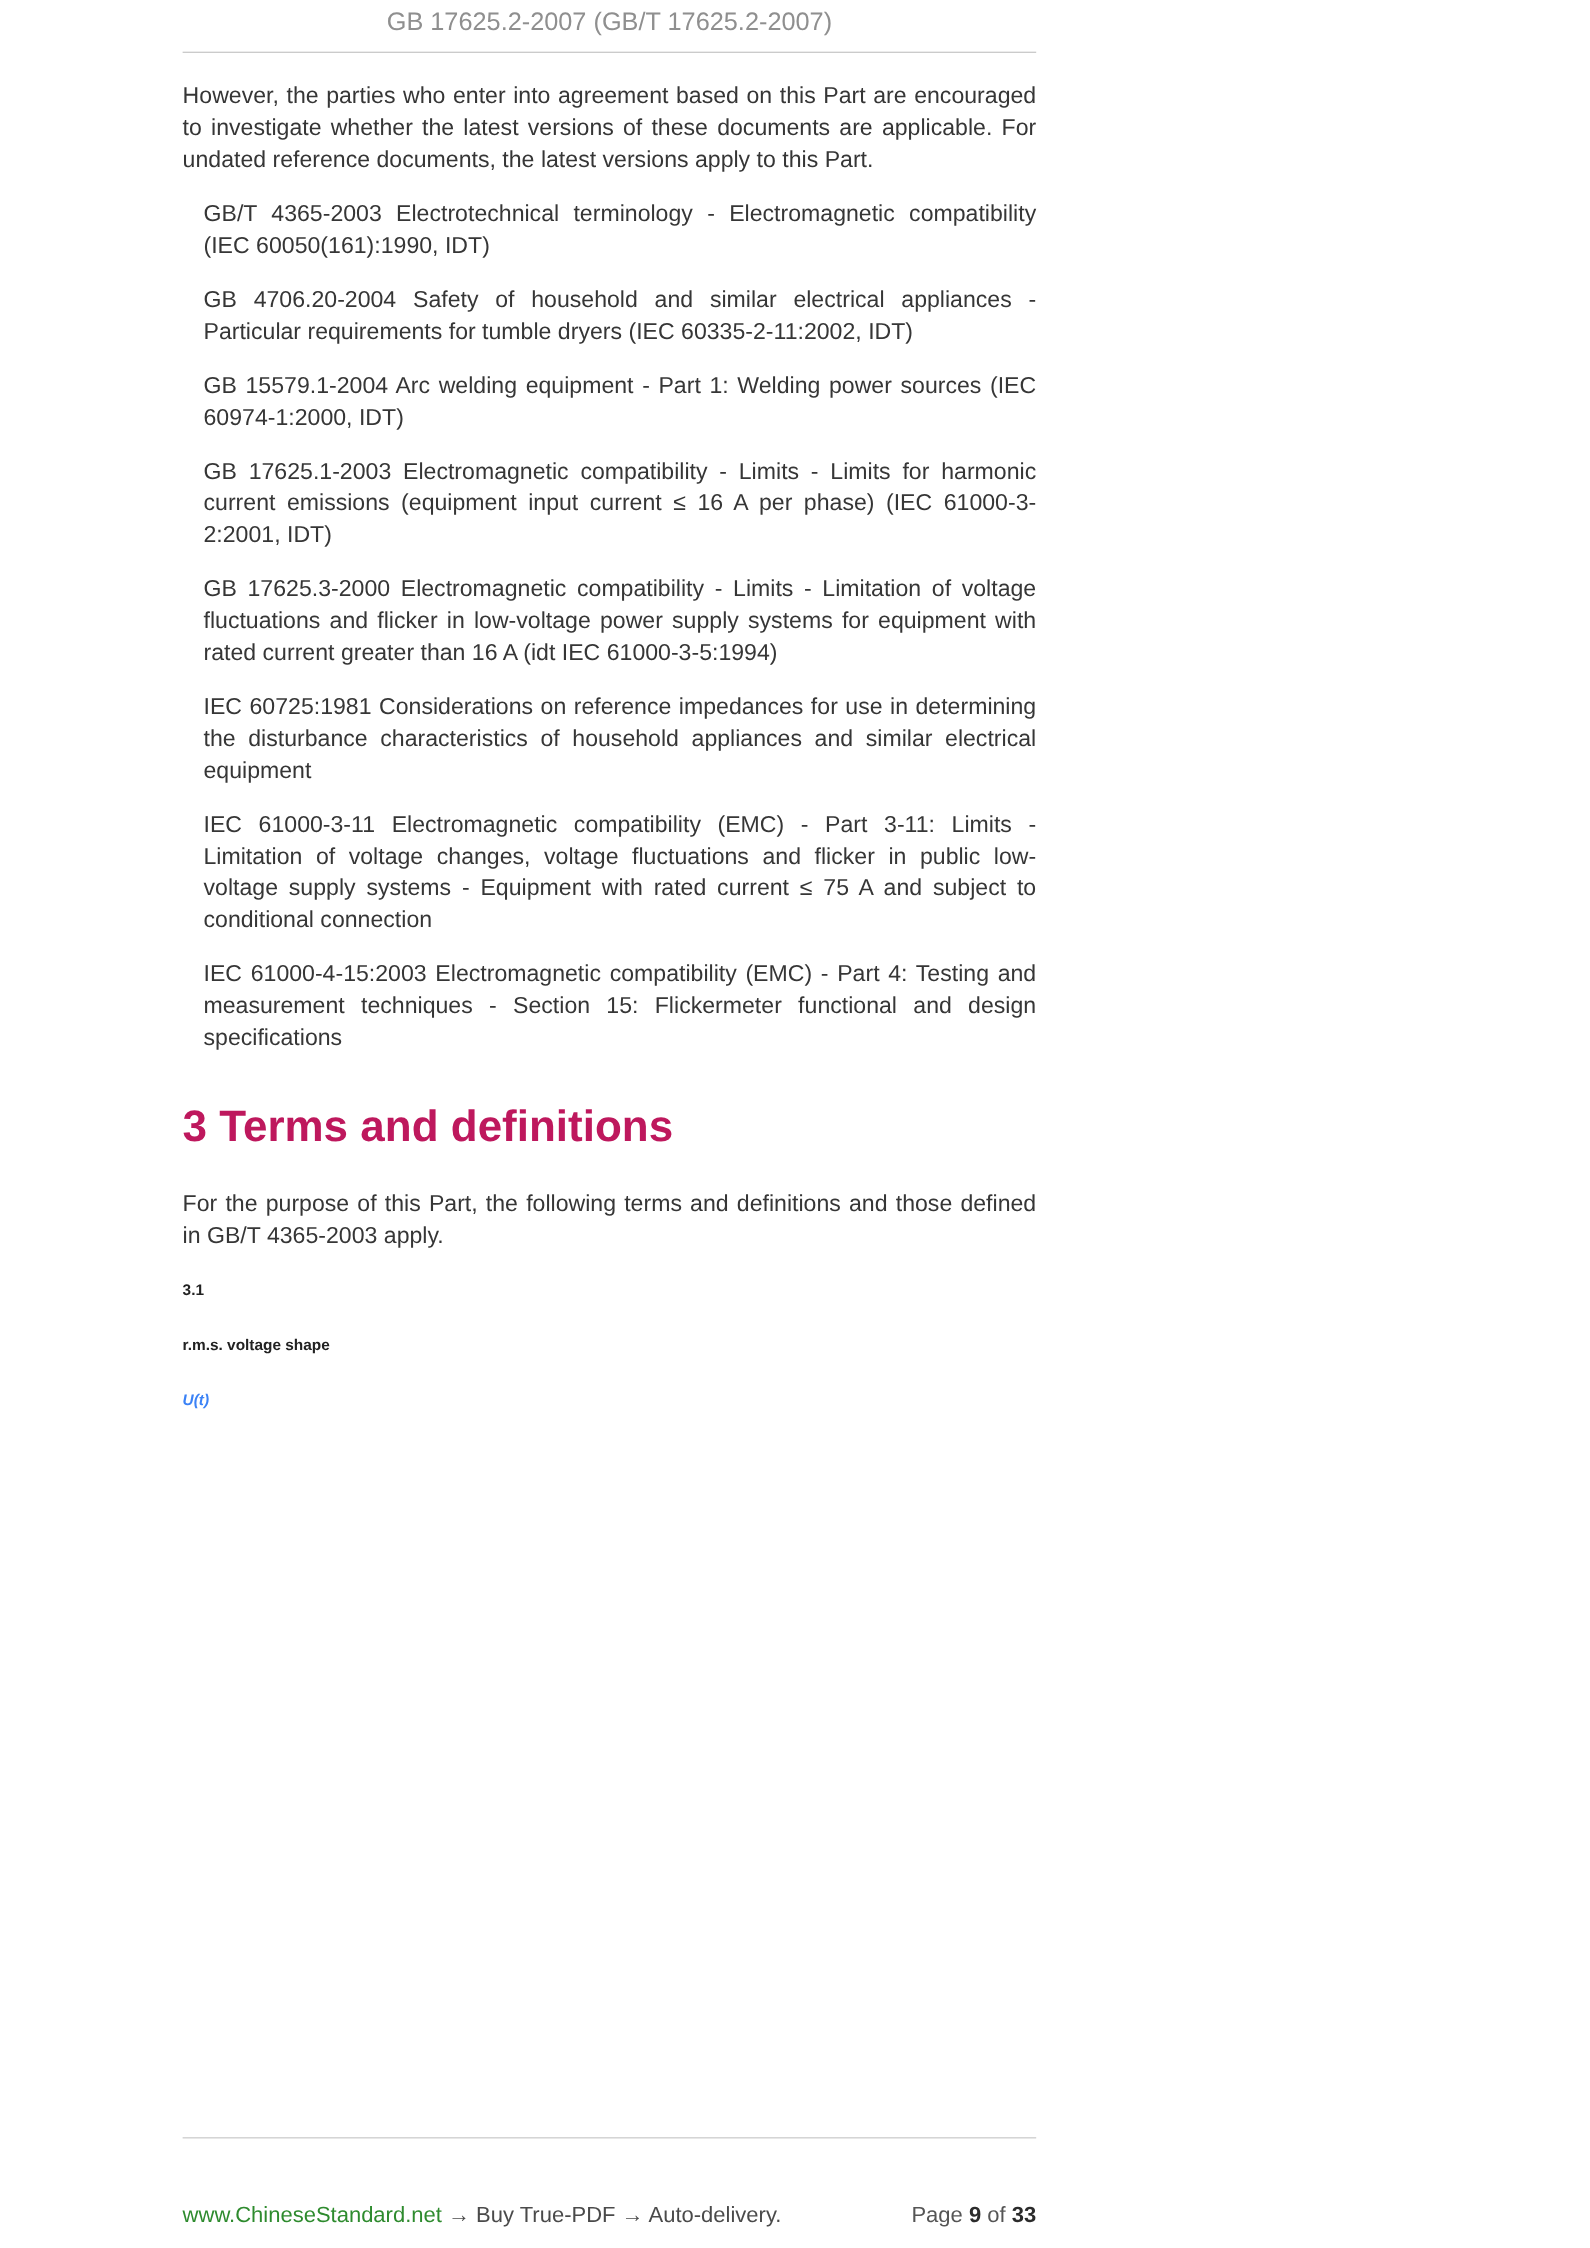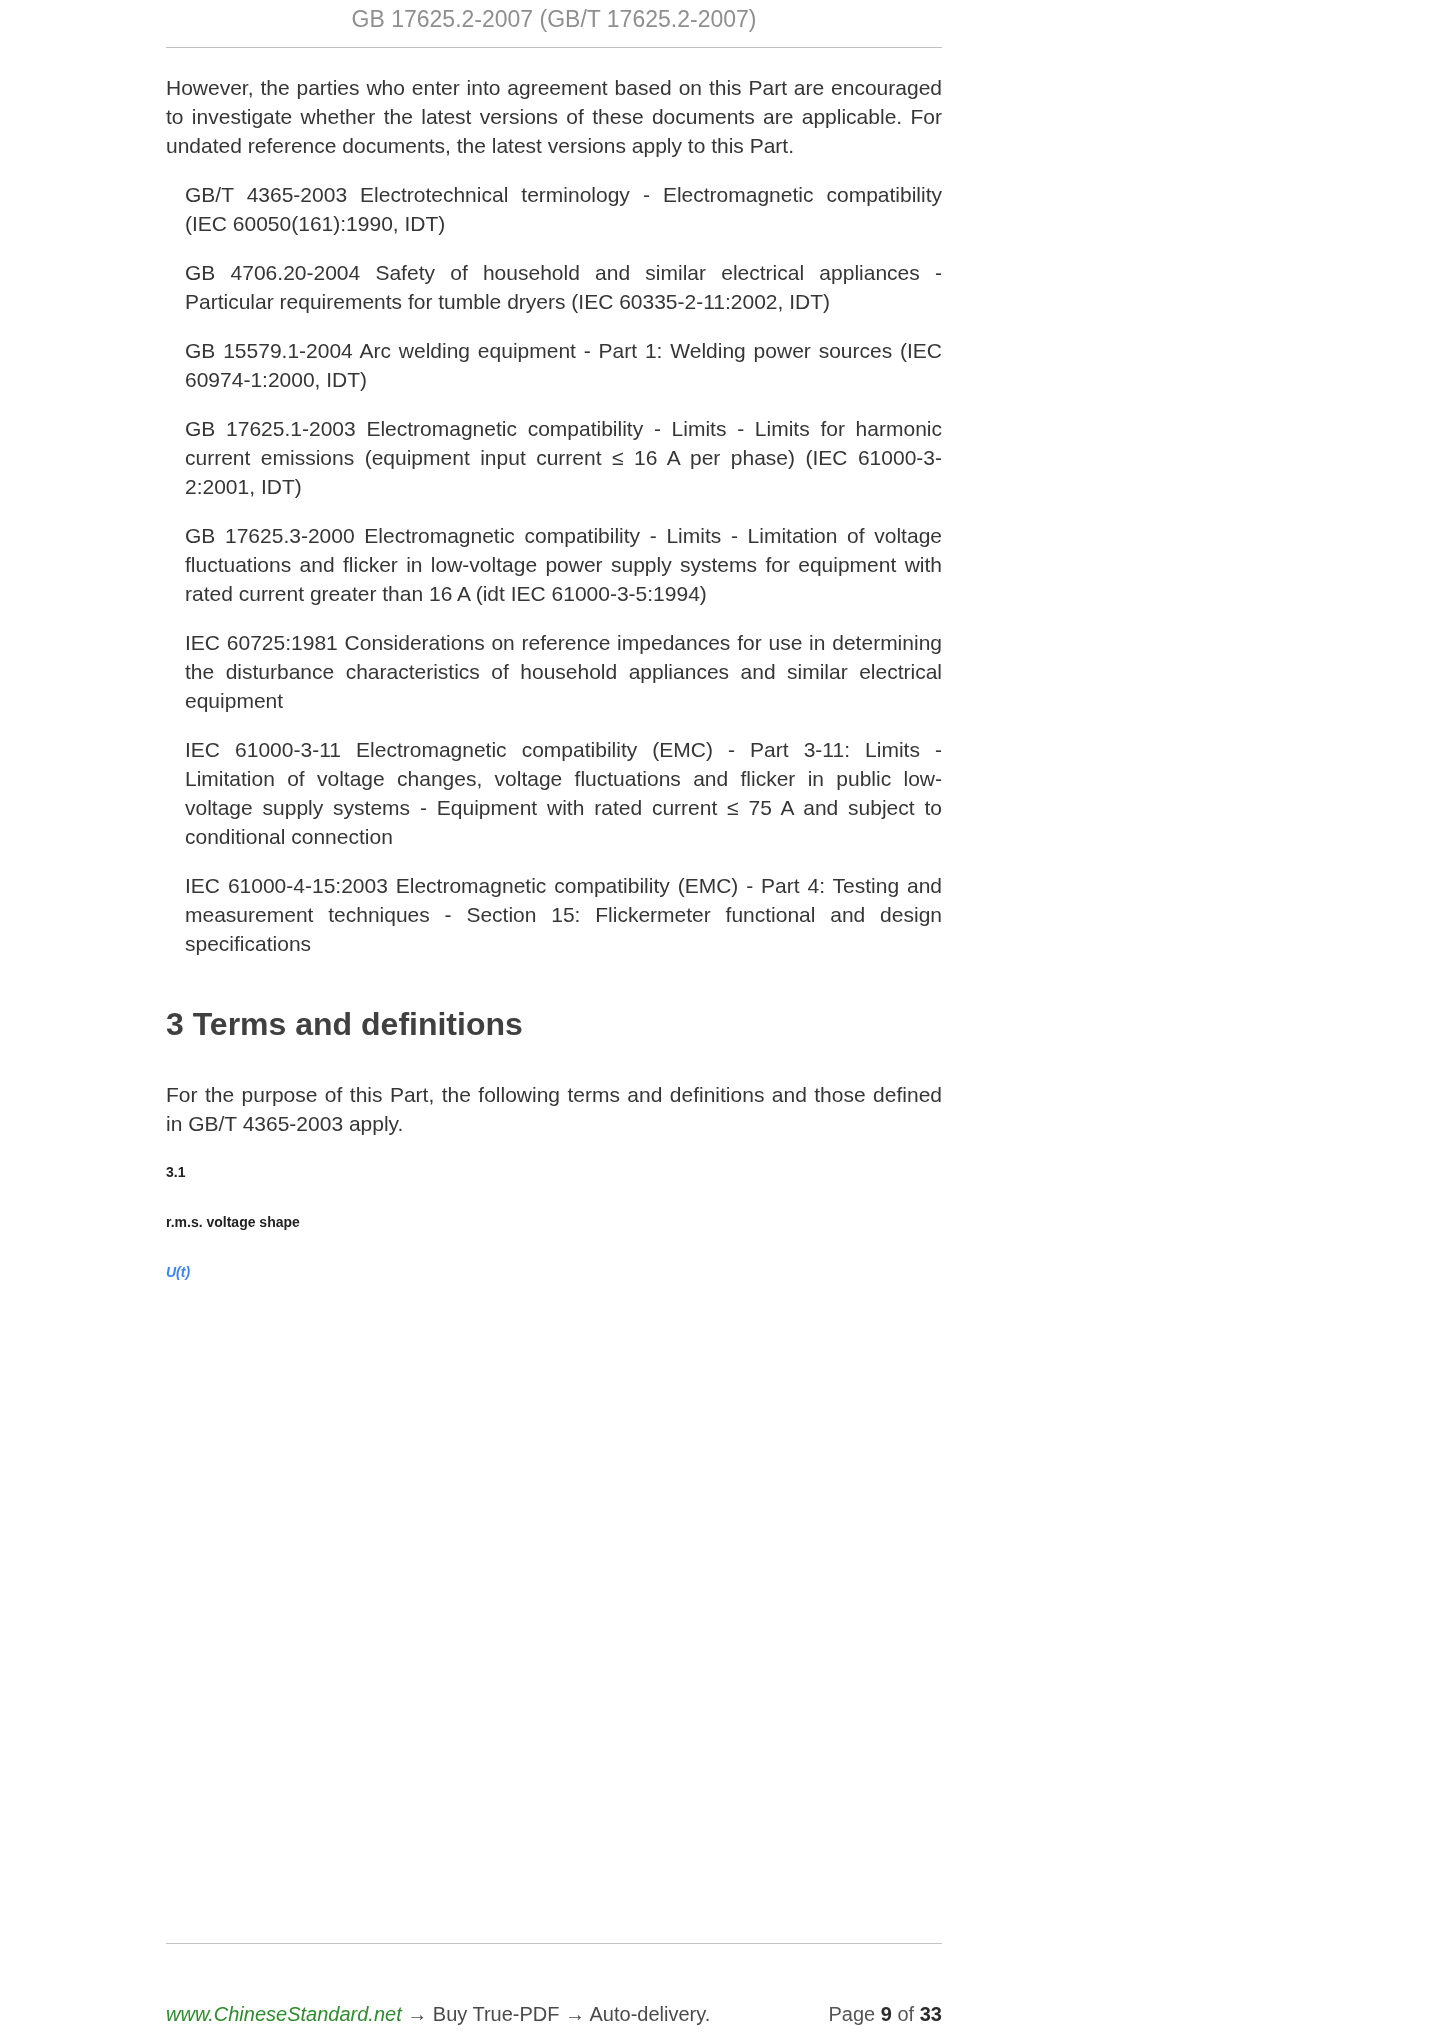--- a/index.html
+++ b/index.html
@@ -52,24 +52,24 @@
   .para {
     margin: 0 0 20px 0;
     font-size: 21px;
     line-height: 29px;
     color: #363636;
     text-align: justify;
   }
   .ref { margin-left: 19px; }
   .section-heading {
     margin: 46px 0 36px 0;
-    font-size: 32px;
+    font-size: 40px;
     line-height: 40px;
     font-weight: bold;
-    color: #404040;
+    color: #be185d;
   }
   .term-number, .term-title {
     margin: 0 0 21px 0;
     font-size: 14px;
     line-height: 29px;
     font-weight: bold;
     color: #222222;
     text-align: left;
   }
   .term-symbol {
@@ -95,21 +95,20 @@
     display: flex;
     justify-content: space-between;
     align-items: baseline;
     font-size: 20px;
     line-height: 24px;
     color: #4a4a4a;
   }
   .footer-link {
     color: #2e8b2e;
     cursor: pointer;
-    font-style: italic;
   }
   .footer-rest { color: #4a4a4a; }
   .footer-right { color: #555555; margin-top: 44px; }
   .pg-num { font-weight: bold; color: #2b2b2b; }
 </style>
 </head>
 <body>
 
 <div class="page">
   <div class="content">

